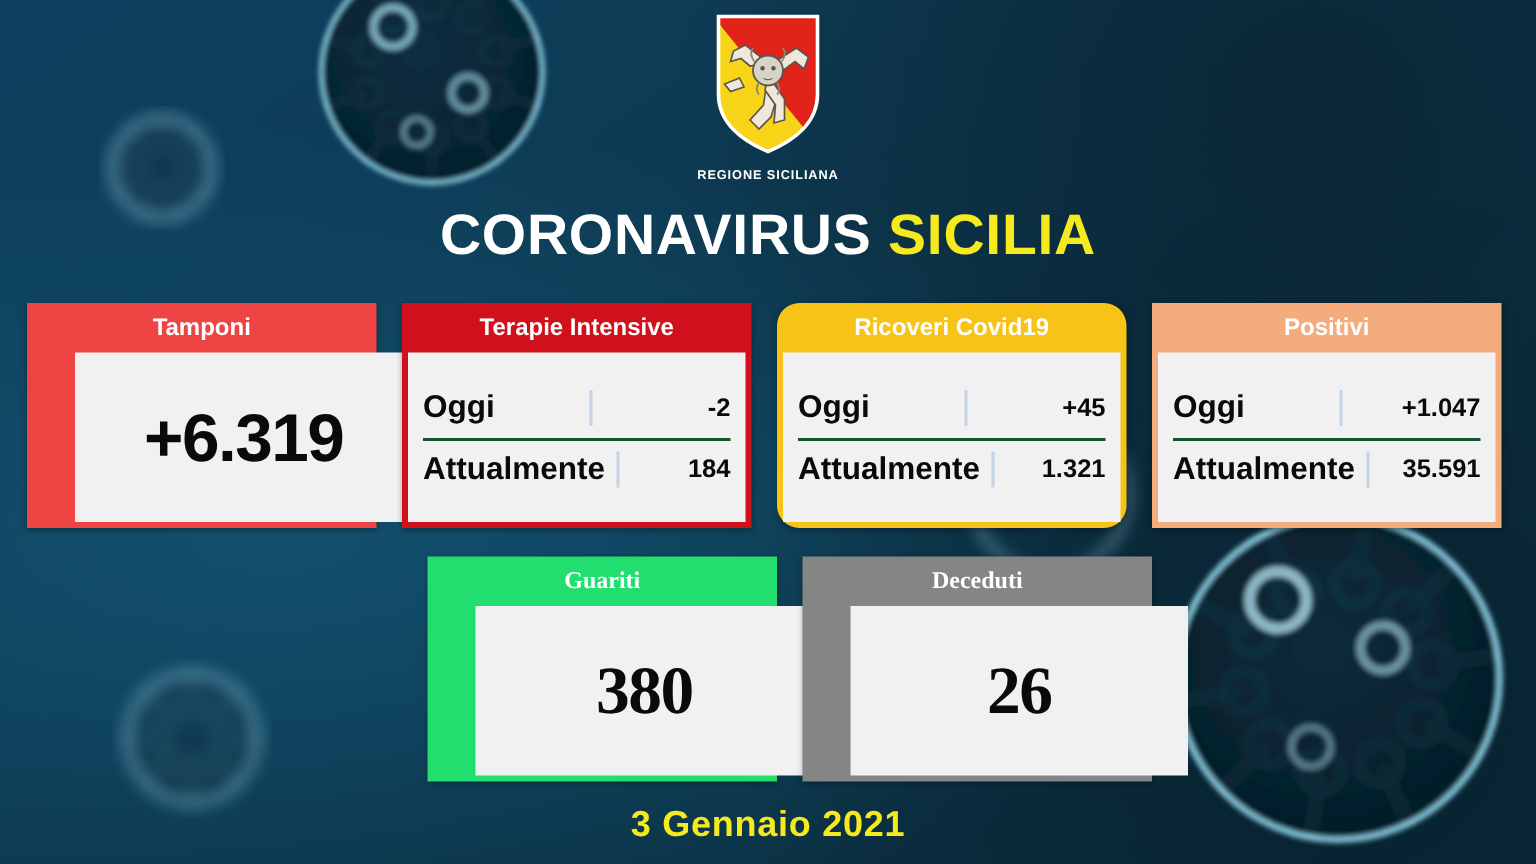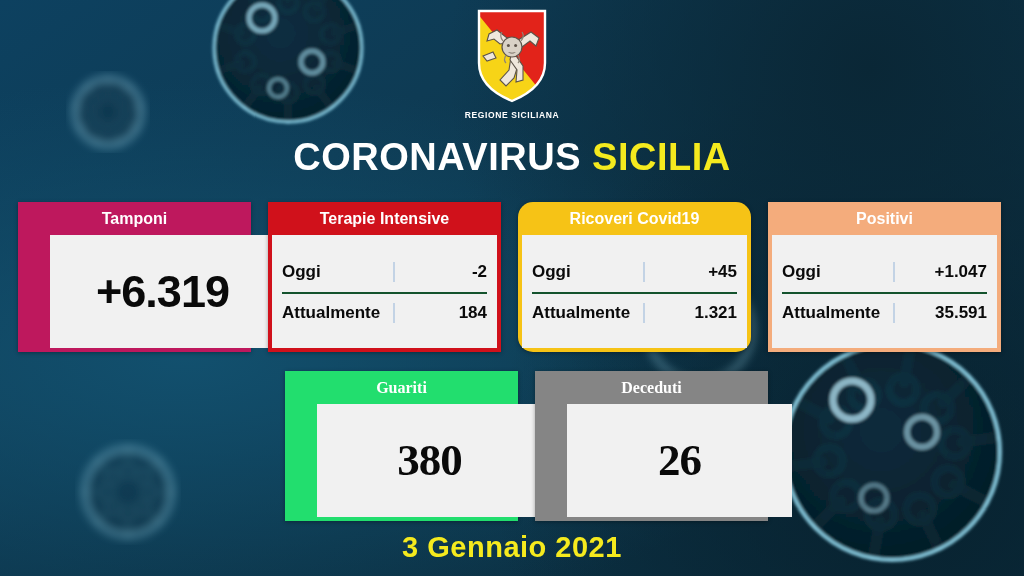--- a/index.html
+++ b/index.html
@@ -112,21 +112,21 @@
     justify-content: center;
   }
   .stat-row {
     display: flex;
     align-items: center;
     height: 40px;
   }
   .stat-row + .stat-row { border-top: 2px solid #14532d; }
   .stat-label {
     flex: 1;
-    font-size: 17px;
+    font-size: 21px;
     font-weight: bold;
     color: #0a0a0a;
     border-right: 2px solid #c3d3e5;
     padding-right: 8px;
   }
   .stat-value {
     width: 92px;
     text-align: right;
     font-size: 17px;
     font-weight: bold;
@@ -134,21 +134,21 @@
     padding-left: 8px;
   }
 
   
   .date {
     position: absolute;
     bottom: 12px; left: 0; right: 0;
     z-index: 5;
     text-align: center;
     color: #f5ea1e;
-    font-size: 29px;
+    font-size: 24px;
     font-weight: bold;
     letter-spacing: 0.5px;
   }
 </style>
 </head>
 <body>
 
 <div class="bg">
   <svg viewBox="0 0 1024 576" xmlns="http://www.w3.org/2000/svg" aria-hidden="true">
     <defs>
@@ -355,21 +355,21 @@
     </svg>
   </span>
   <span class="crest-caption">REGIONE SICILIANA</span>
 </div>
 
 <div class="title">
   <span class="t-white">CORONAVIRUS</span><span> </span><span class="t-yellow">SICILIA</span>
 </div>
 
 <div class="cards-row" id="row-top">
-    <div class="card card-big" style="background: #be185d;">
+    <div class="card card-big" style="background: #ef4444;">
       <div class="card-head">Tamponi</div>
       <div class="card-body">
         <div class="big-value">+6.319</div>
       </div>
     </div>
     <div class="card card-table" style="background: rgb(208, 17, 27);">
       <div class="card-head">Terapie Intensive</div>
       <div class="card-body">
         <div class="stat-row">
           <div class="stat-label">Oggi</div>

